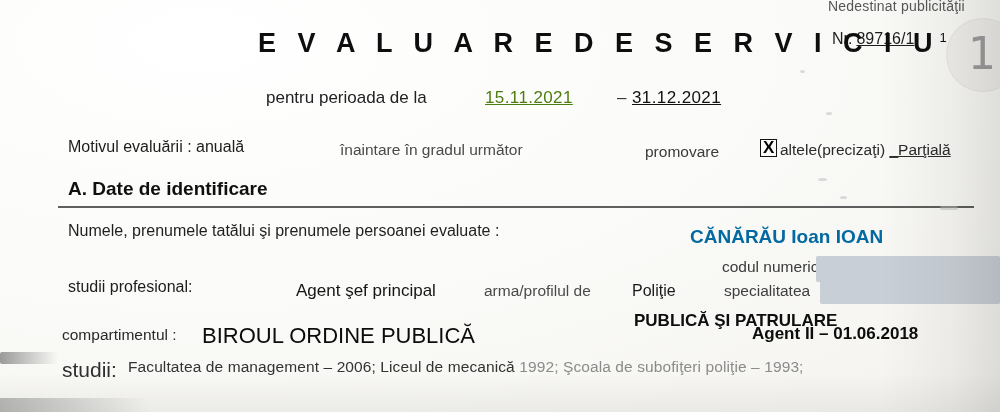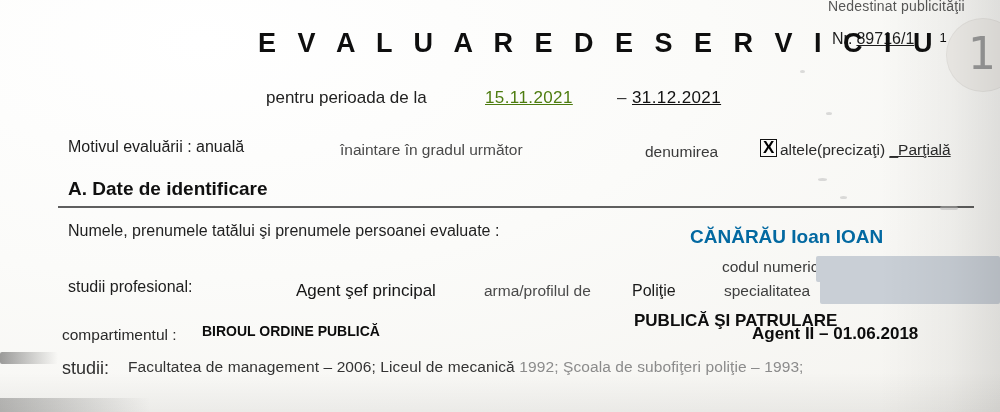--- a/index.html
+++ b/index.html
@@ -262,43 +262,43 @@
   
   .comp-label {
     top: 326px;
     left: 62px;
     font-size: 15.5px;
     color: #2a2a2a;
   }
   .comp-value {
     top: 323px;
     left: 202px;
-    font-size: 14px;
-    font-weight: bold;
+    font-size: 22px;
+    font-weight: normal;
     color: #0c0c0c;
   }
   .func-label {
     top: 327px;
     left: 428px;
     font-size: 15.5px;
     color: #777;
   }
   .func-value {
     top: 324px;
     left: 752px;
     font-size: 17px;
     font-weight: bold;
     color: #0c0c0c;
   }
 
   
   .studii-label {
     top: 358px;
     left: 62px;
-    font-size: 18px;
+    font-size: 21px;
     color: #2f2f2f;
   }
   .studii-value {
     top: 358px;
     left: 128px;
     font-size: 15.5px;
     color: #333;
     letter-spacing: .1px;
   }
   .studii-faded {
@@ -343,21 +343,21 @@
     <span>E V A L U A R E   D E   S E R V I C I U</span><sup>1</sup>
   </div>
 
   <div class="abs period-label">pentru perioada de la</div>
   <div class="abs period-from">15.11.2021</div>
   <div class="abs period-dash">–</div>
   <div class="abs period-to">31.12.2021</div>
 
   <div class="abs reason-label">Motivul evaluării : anuală</div>
   <div class="abs reason-opt2">înaintare în gradul următor</div>
-  <div class="abs reason-opt3">denumirea</div>
+  <div class="abs reason-opt3">promovare</div>
   <div class="abs reason-check">X</div>
   <div class="abs reason-opt4">
     <span>altele(precizaţi)</span>
     <span class="reason-opt4-value">_Parţială</span>
   </div>
 
   <div class="abs section-a">A. Date de identificare</div>
   <div class="abs section-rule"></div>
 
   <div class="abs name-label">Numele, prenumele tatălui şi prenumele persoanei evaluate :</div>

